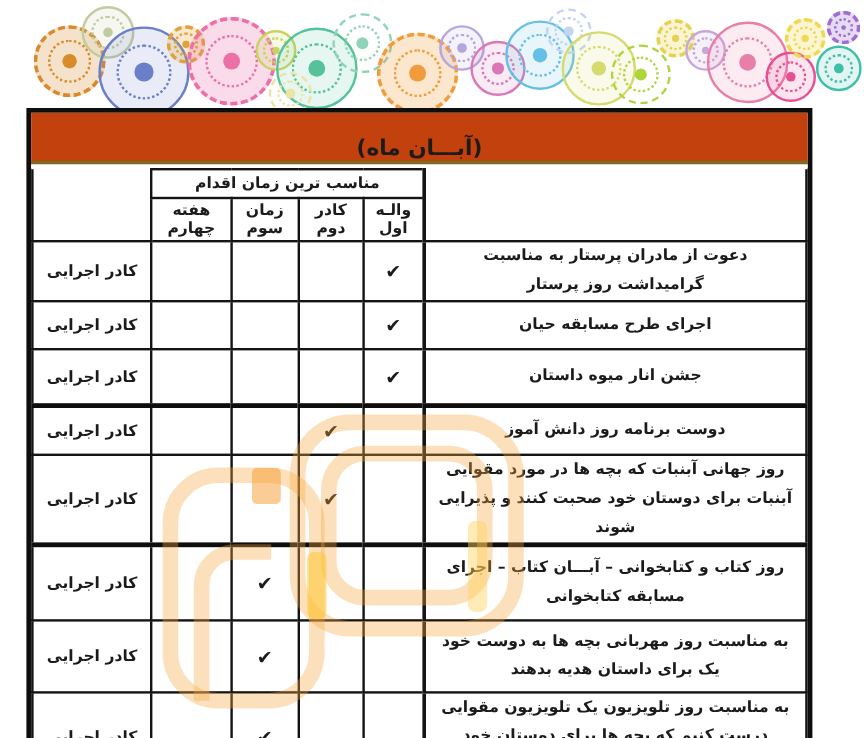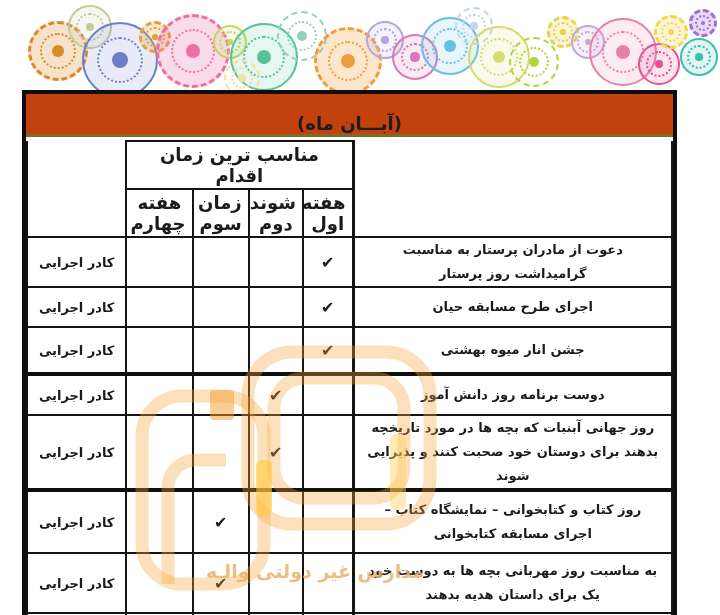--- a/index.html
+++ b/index.html
@@ -15,21 +15,21 @@
   
   #table-wrap{position:absolute;left:22px;top:90px;width:647px;
               border:4px solid #0e0e0e;border-bottom-width:6px;background:#fff;}
   #title-bar{height:40px;background:#c2410c;border-bottom:3px solid #7c6c26;
              display:flex;align-items:flex-end;justify-content:center;}
   #title-bar span{font-size:18px;font-weight:bold;color:#1c1c1c;letter-spacing:.5px;}
   #gap{height:3px;background:#fff;}
   table{border-collapse:collapse;width:100%;direction:rtl;table-layout:fixed;}
   th,td{border:2px solid #141414;padding:2px 6px;color:#1b1b1b;font-weight:bold;
         text-align:center;vertical-align:middle;background:transparent;}
-  th{font-size:18px;}
+  th{font-size:13px;}
   thead .h-span{height:24px;}
   thead .h-weeks th{height:22px;}
   th.h-owner, th.h-activity{border-top:none;}
   th.h-activity{border-left:3px solid #141414;}
   th.h-time{border-top:2px solid #141414;}
   td.activity{font-size:13px;line-height:1.85;border-left:3px solid #141414;padding:0 10px;}
   td.week{font-size:15px;}
   td.owner{font-size:13px;}
   td.checked{font-size:16px;}
   tbody tr:nth-child(1) td{height:40px;}
@@ -186,22 +186,22 @@
           <col style="width:66px">
           <col style="width:99px">
       </colgroup>
       <thead>
         <tr class="h-span">
           <th class="h-activity" rowspan="2"></th>
           <th class="h-time" colspan="4">مناسب ترین زمان اقدام</th>
           <th class="h-owner" rowspan="2"></th>
         </tr>
         <tr class="h-weeks">
-          <th>هفته اول</th>
-          <th>شوند دوم</th>
+          <th>والـه اول</th>
+          <th>کادر دوم</th>
           <th>زمان سوم</th>
           <th>هفته چهارم</th>
         </tr>
       </thead>
       <tbody>
           <tr>
             <td class="activity">دعوت از مادران پرستار به مناسبت گرامیداشت روز پرستار</td>
             <td class="week checked">✔</td>
             <td class="week"></td>
             <td class="week"></td>
@@ -210,45 +210,45 @@
           </tr>
           <tr>
             <td class="activity">اجرای طرح مسابقه حیان</td>
             <td class="week checked">✔</td>
             <td class="week"></td>
             <td class="week"></td>
             <td class="week"></td>
             <td class="owner">کادر اجرایی</td>
           </tr>
           <tr class="group-end">
-            <td class="activity">جشن انار میوه بهشتی</td>
+            <td class="activity">جشن انار میوه داستان</td>
             <td class="week checked">✔</td>
             <td class="week"></td>
             <td class="week"></td>
             <td class="week"></td>
             <td class="owner">کادر اجرایی</td>
           </tr>
           <tr>
             <td class="activity">دوست برنامه روز دانش آموز</td>
             <td class="week"></td>
             <td class="week checked">✔</td>
             <td class="week"></td>
             <td class="week"></td>
             <td class="owner">کادر اجرایی</td>
           </tr>
           <tr class="group-end">
-            <td class="activity">روز جهانی آبنبات که بچه ها در مورد تاریخچه بدهند برای دوستان خود صحبت کنند و پذیرایی شوند</td>
-            <td class="week"></td>
-            <td class="week checked">✔</td>
-            <td class="week"></td>
-            <td class="week"></td>
-            <td class="owner">کادر اجرایی</td>
-          </tr>
-          <tr>
-            <td class="activity">روز کتاب و کتابخوانی – نمایشگاه کتاب – اجرای مسابقه کتابخوانی</td>
+            <td class="activity">روز جهانی آبنبات که بچه ها در مورد مقوایی آبنبات برای دوستان خود صحبت کنند و پذیرایی شوند</td>
+            <td class="week"></td>
+            <td class="week checked">✔</td>
+            <td class="week"></td>
+            <td class="week"></td>
+            <td class="owner">کادر اجرایی</td>
+          </tr>
+          <tr>
+            <td class="activity">روز کتاب و کتابخوانی – آبـــان کتاب – اجرای مسابقه کتابخوانی</td>
             <td class="week"></td>
             <td class="week"></td>
             <td class="week checked">✔</td>
             <td class="week"></td>
             <td class="owner">کادر اجرایی</td>
           </tr>
           <tr>
             <td class="activity">به مناسبت روز مهربانی بچه ها به دوست خود یک برای داستان هدیه بدهند</td>
             <td class="week"></td>
             <td class="week"></td>
@@ -272,15 +272,14 @@
     <g fill="none" stroke="rgba(246,165,60,0.35)" stroke-width="13">
       <rect x="120" y="14" width="182" height="172" rx="44"></rect>
       <rect x="146" y="40" width="130" height="120" rx="30"></rect>
       <rect x="14" y="58" width="122" height="188" rx="40"></rect>
       <path d="M40 246 V 150 a28 28 0 0 1 28 -28 h 30"></path>
     </g>
     <rect x="128" y="122" width="16" height="56" rx="6" fill="rgba(255,200,60,0.6)"></rect>
     <rect x="82" y="52" width="24" height="30" rx="4" fill="rgba(245,154,46,0.5)"></rect>
     <rect x="262" y="96" width="16" height="76" rx="6" fill="rgba(255,210,90,0.45)"></rect>
   </svg>
-  <div id="watermark-text">مدارس غیر دولتی والـه</div>
 
 </div>
 
 </body></html>

